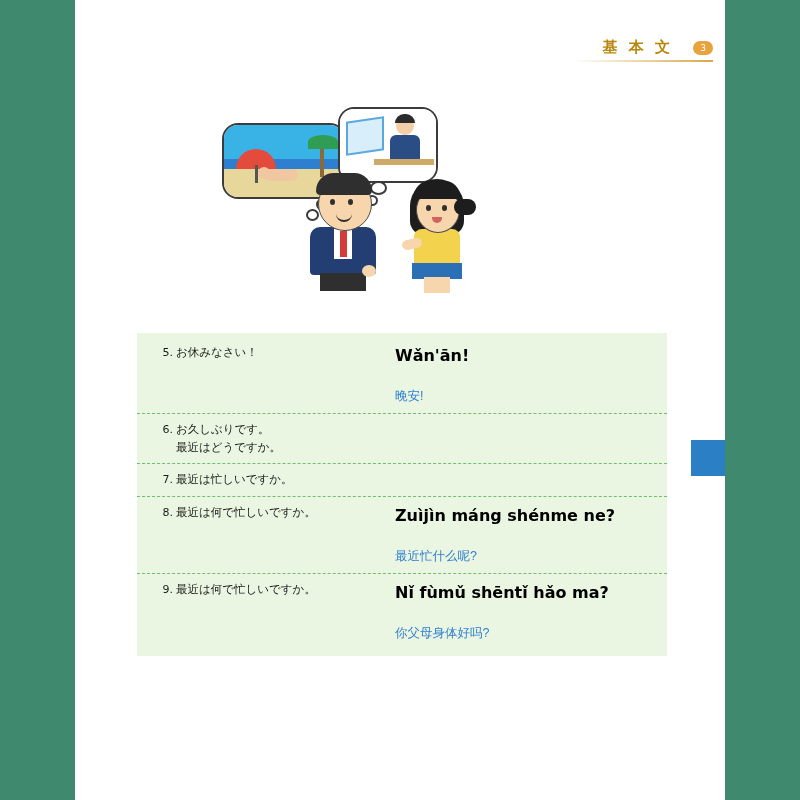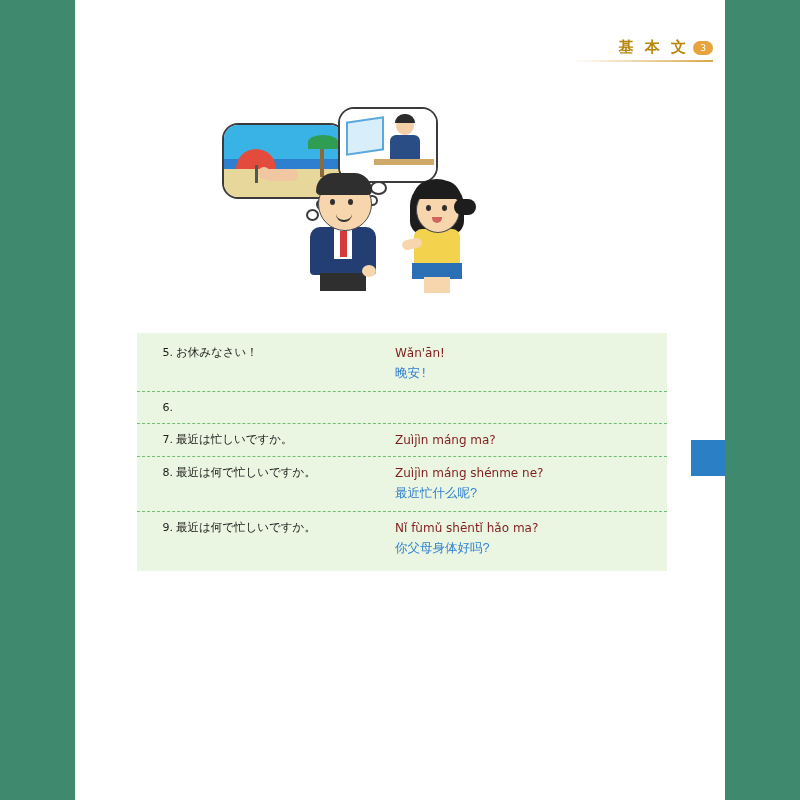--- a/index.html
+++ b/index.html
@@ -26,21 +26,21 @@
     height: 800px;
     background: #ffffff;
   }
   
   .header {
     position: absolute;
     right: 12px;
     top: 38px;
     display: flex;
     align-items: center;
-    gap: 4px;
+    gap: 20px;
   }
   .header-title {
     color: #b8860b;
     font-family: "DejaVu Serif", serif;
     font-size: 15px;
     font-weight: bold;
     letter-spacing: 3px;
   }
   .header-badge {
     width: 20px;
@@ -160,30 +160,31 @@
     font-size: 11px;
   }
   .jp-lines { white-space: pre-line; }
   .cell-cn {
     width: 264px;
     box-sizing: border-box;
     padding-left: 10px;
     line-height: 1.5;
   }
   .pinyin {
-    font-size: 12px;
-    color: #7f1d1d;
+    font-size: 16px;
+    color: #000000;
     white-space: pre-line;
     font-family: "DejaVu Sans", sans-serif;
+    font-weight: bold;
   }
   .hanzi {
     font-size: 12.5px;
     color: #2f7fd0;
-    margin-top: 3px;
-    font-family: Liberation Mono, monospace;
+    margin-top: 19px;
+    font-family: Liberation Sans, sans-serif;
   }
   .tab-marker {
     position: absolute;
     right: 0px;
     top: 440px;
     width: 34px;
     height: 36px;
     background: #2b7fc4;
   }
 </style>
@@ -261,32 +262,33 @@
         </div>
         <div class="cell-cn">
           <div class="pinyin">Wǎn'ān!</div>
           <div class="hanzi">晚安!</div>
         </div>
       </div>
 
       <div class="row">
         <div class="cell-jp">
           <span class="num">6.</span>
+          <span class="jp-lines">お久しぶりです。
+最近はどうですか。</span>
         </div>
         <div class="cell-cn">
         </div>
       </div>
 
       <div class="row">
         <div class="cell-jp">
           <span class="num">7.</span>
           <span class="jp-lines">最近は忙しいですか。</span>
         </div>
         <div class="cell-cn">
-          <div class="pinyin">Zuìjìn máng ma?</div>
         </div>
       </div>
 
       <div class="row">
         <div class="cell-jp">
           <span class="num">8.</span>
           <span class="jp-lines">最近は何で忙しいですか。</span>
         </div>
         <div class="cell-cn">
           <div class="pinyin">Zuìjìn máng shénme ne?</div>

